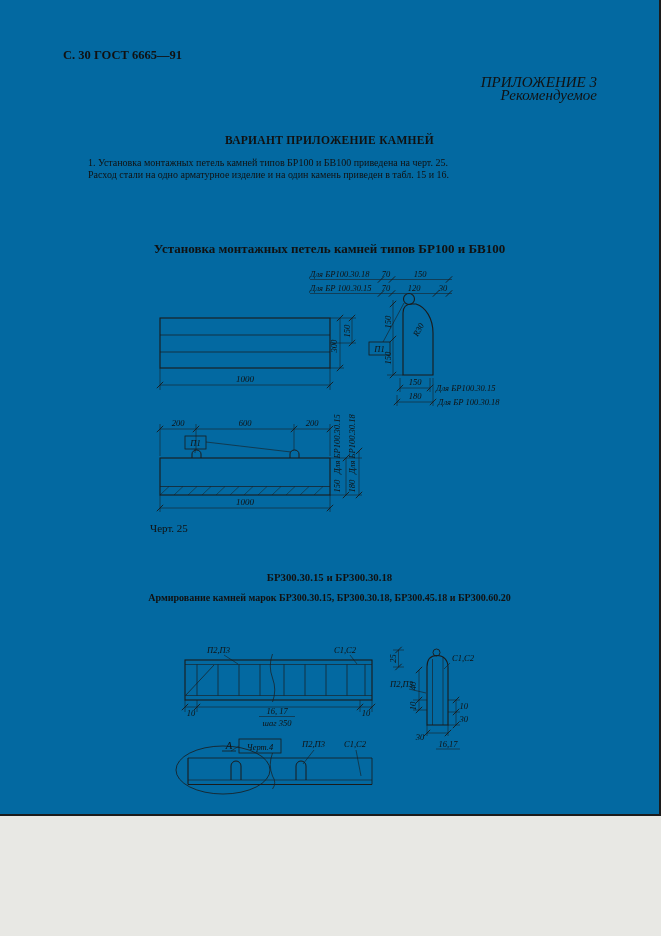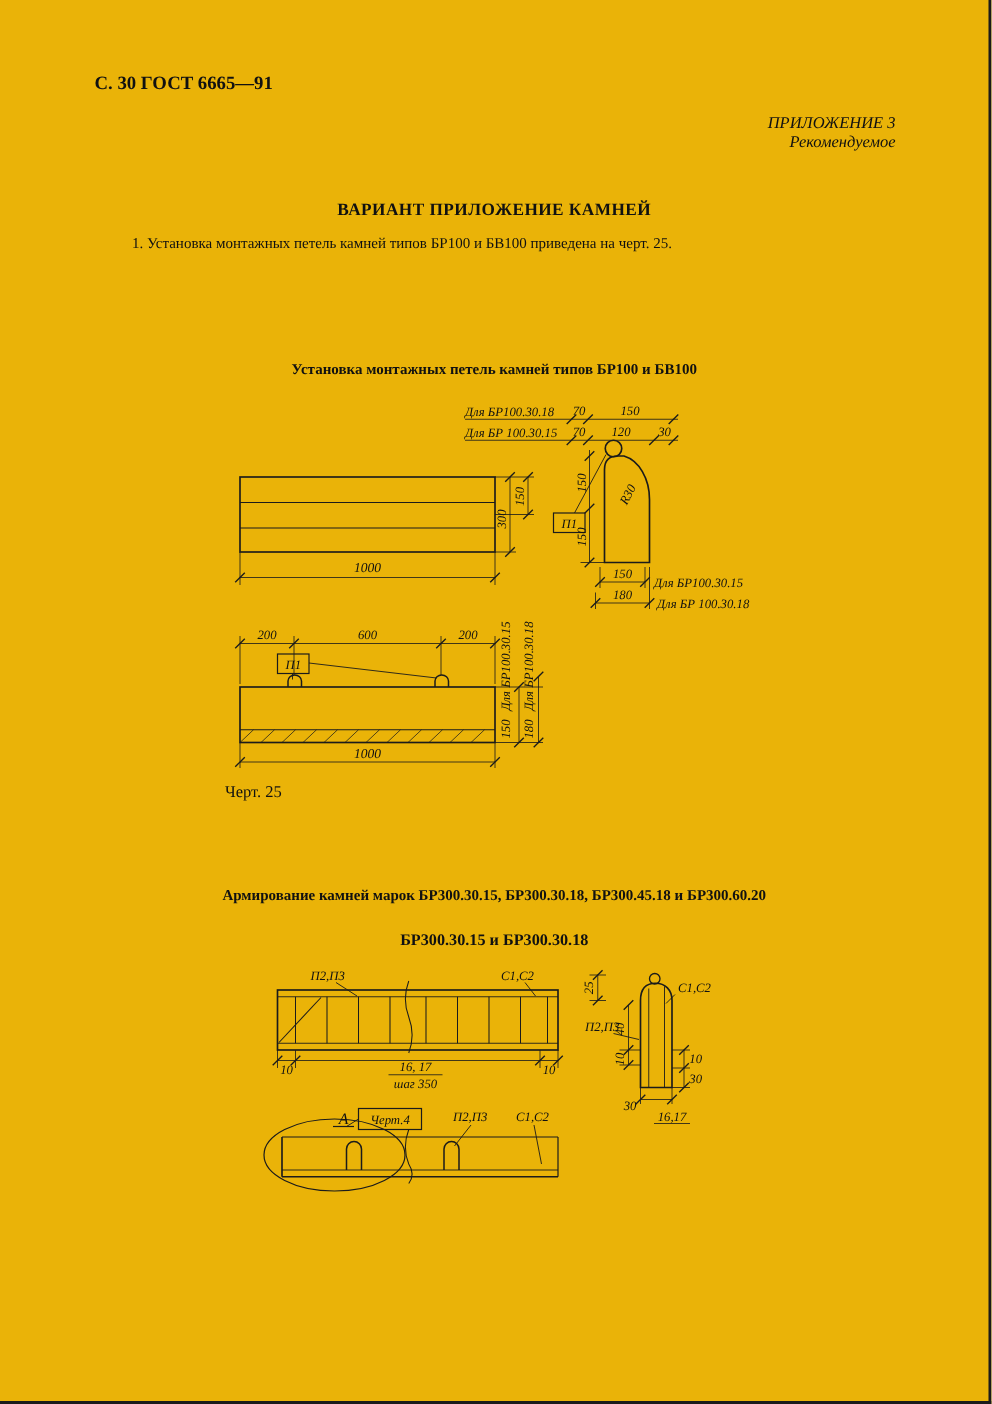--- a/index.html
+++ b/index.html
@@ -1,33 +1,33 @@
 <!DOCTYPE html>
 <html><head>
 <meta charset="utf-8">
 <style>
   html,body{margin:0;padding:0;background:#e8e8e4;}
   .page{
-    position:relative;width:661px;height:936px;margin:0 auto;
-    background:#eab308;color:#111;
+    position:relative;width:661px;height:816px;margin:0 auto;
+    background:#0369a1;color:#111;
     font-family:"Liberation Serif","DejaVu Serif",serif;
     border-right:2px solid #1b1b1b;border-bottom:2px solid #1b1b1b;
     box-sizing:border-box;overflow:hidden;
   }
   .abs{position:absolute;}
   .ctr{left:0;right:0;text-align:center;}
   .hdr{left:63px;top:48px;font-size:12.5px;font-weight:bold;}
-  .apx{right:62px;top:76px;font-size:11px;font-style:italic;text-align:right;line-height:13px;}
+  .apx{right:62px;top:76px;font-size:15px;font-style:italic;text-align:right;line-height:13px;}
   .title{top:134px;font-size:11.5px;font-weight:bold;letter-spacing:.3px;}
   .body-text{left:63px;top:157px;width:520px;font-size:10px;line-height:12.4px;text-align:justify;}
   .body-text p{margin:0;text-indent:25px;}
-  .figtitle{top:241px;font-size:10px;font-weight:bold;}
+  .figtitle{top:241px;font-size:13px;font-weight:bold;}
   .caption{left:150px;width:330px;top:522px;text-align:left;font-size:11px;}
   .sec2{top:592px;font-size:10px;font-weight:bold;}
-  .sec2b{top:621px;font-size:10.8px;font-weight:bold;text-align:center;}
+  .sec2b{top:571px;font-size:10.8px;font-weight:bold;text-align:center;}
   svg{overflow:visible;}
   svg text{font-family:"Liberation Serif","DejaVu Serif",serif;fill:#111;}
   .dim{font-size:8.5px;font-style:italic;}
   .dm{font-size:9px;font-style:italic;}
 </style>
 </head>
 <body>
 
 <div class="page">
 
@@ -35,20 +35,21 @@
 
   <div class="abs apx">
     <div>ПРИЛОЖЕНИЕ 3</div>
     <div>Рекомендуемое</div>
   </div>
 
   <div class="abs ctr title">ВАРИАНТ ПРИЛОЖЕНИЕ КАМНЕЙ</div>
 
   <div class="abs body-text">
     <p>1. Установка монтажных петель камней типов БР100 и БВ100 приведена на черт. 25.</p>
+    <p>Расход стали на одно арматурное изделие и на один камень приведен в табл. 15 и 16.</p>
   </div>
 
   <div class="abs ctr figtitle">Установка монтажных петель камней типов БР100 и БВ100</div>
 
   <svg class="abs" style="left:150px;top:262px;" width="360" height="262" viewBox="150 262 360 262">
     <defs>
       <g id="tk">
           <line x1="-3.2" y1="3.2" x2="3.2" y2="-3.2" stroke="#1b1b1b" stroke-width="0.9"></line>
         </g>
     </defs>

